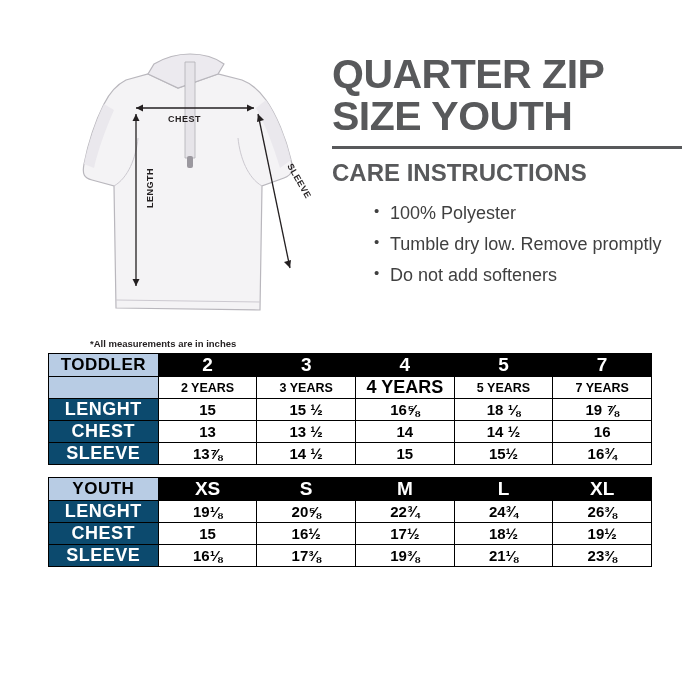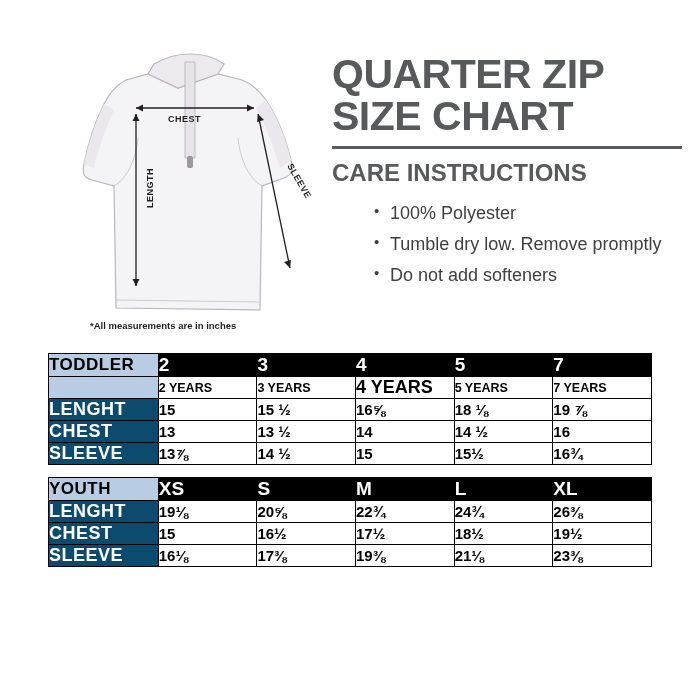--- a/index.html
+++ b/index.html
@@ -27,21 +27,21 @@
   }
 
   .garment-svg { display: block; }
 
   .measure-note {
     font-size: 9.5px;
     font-weight: bold;
     color: #231f20;
     text-align: left;
     padding-left: 72px;
-    margin-top: 2px;
+    margin-top: 20px;
   }
 
   .right-col {
     flex: 1;
     padding-left: 4px;
     padding-top: 36px;
   }
 
   .title {
     font-size: 41px;
@@ -95,20 +95,21 @@
   }
 
   table {
     width: 100%;
     border-collapse: collapse;
     table-layout: fixed;
   }
 
   td, th {
     border: 1px solid #000000;
+    text-align: center;
     font-weight: bold;
     padding: 0;
     height: 20px;
     font-size: 15px;
     color: #000000;
     background: #ffffff;
   }
 
   .lbl-blue {
     background: #b8cce4;
@@ -192,21 +193,21 @@
 
     <span class="g-label g-chest">CHEST</span>
     <span class="g-label g-length">LENGTH</span>
     <span class="g-label g-sleeve">SLEEVE</span>
 
     <div class="measure-note">*All measurements are in inches</div>
   </div>
 
   <div class="right-col">
     <div class="title">QUARTER ZIP</div>
-    <div class="title title-line2">SIZE CHART</div>
+    <div class="title title-line2">SIZE YOUTH</div>
     <div class="rule"></div>
     <div class="care-title">CARE INSTRUCTIONS</div>
     <ul class="care-list">
       <li>100% Polyester</li>
       <li>Tumble dry low. Remove promptly</li>
       <li>Do not add softeners</li>
     </ul>
   </div>
 </div>
 

